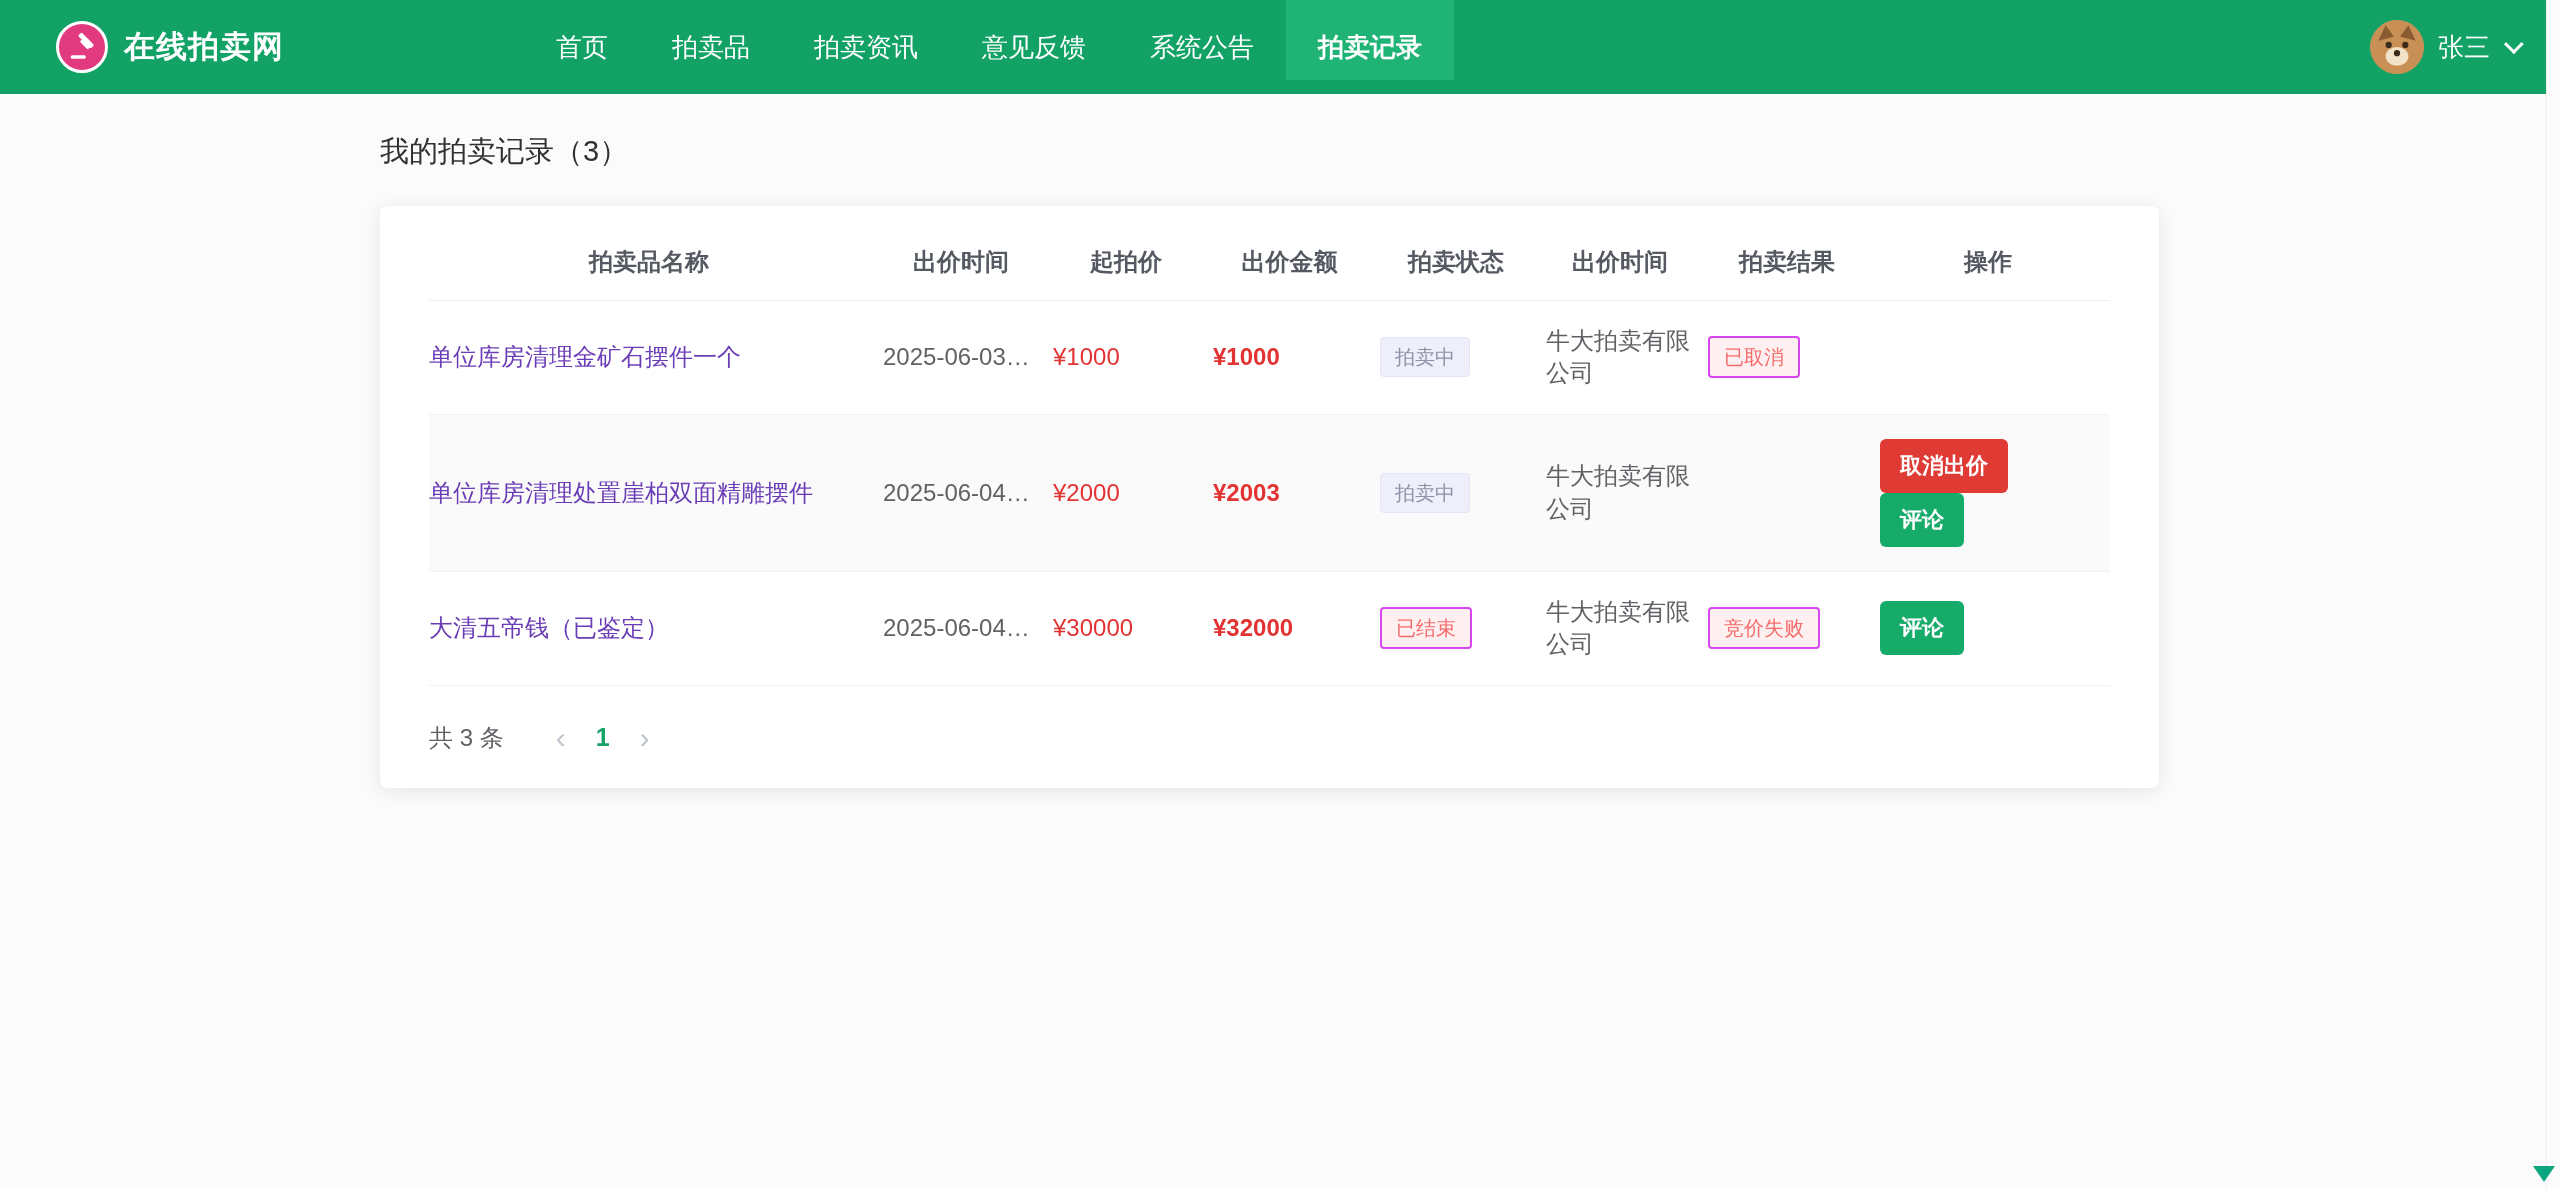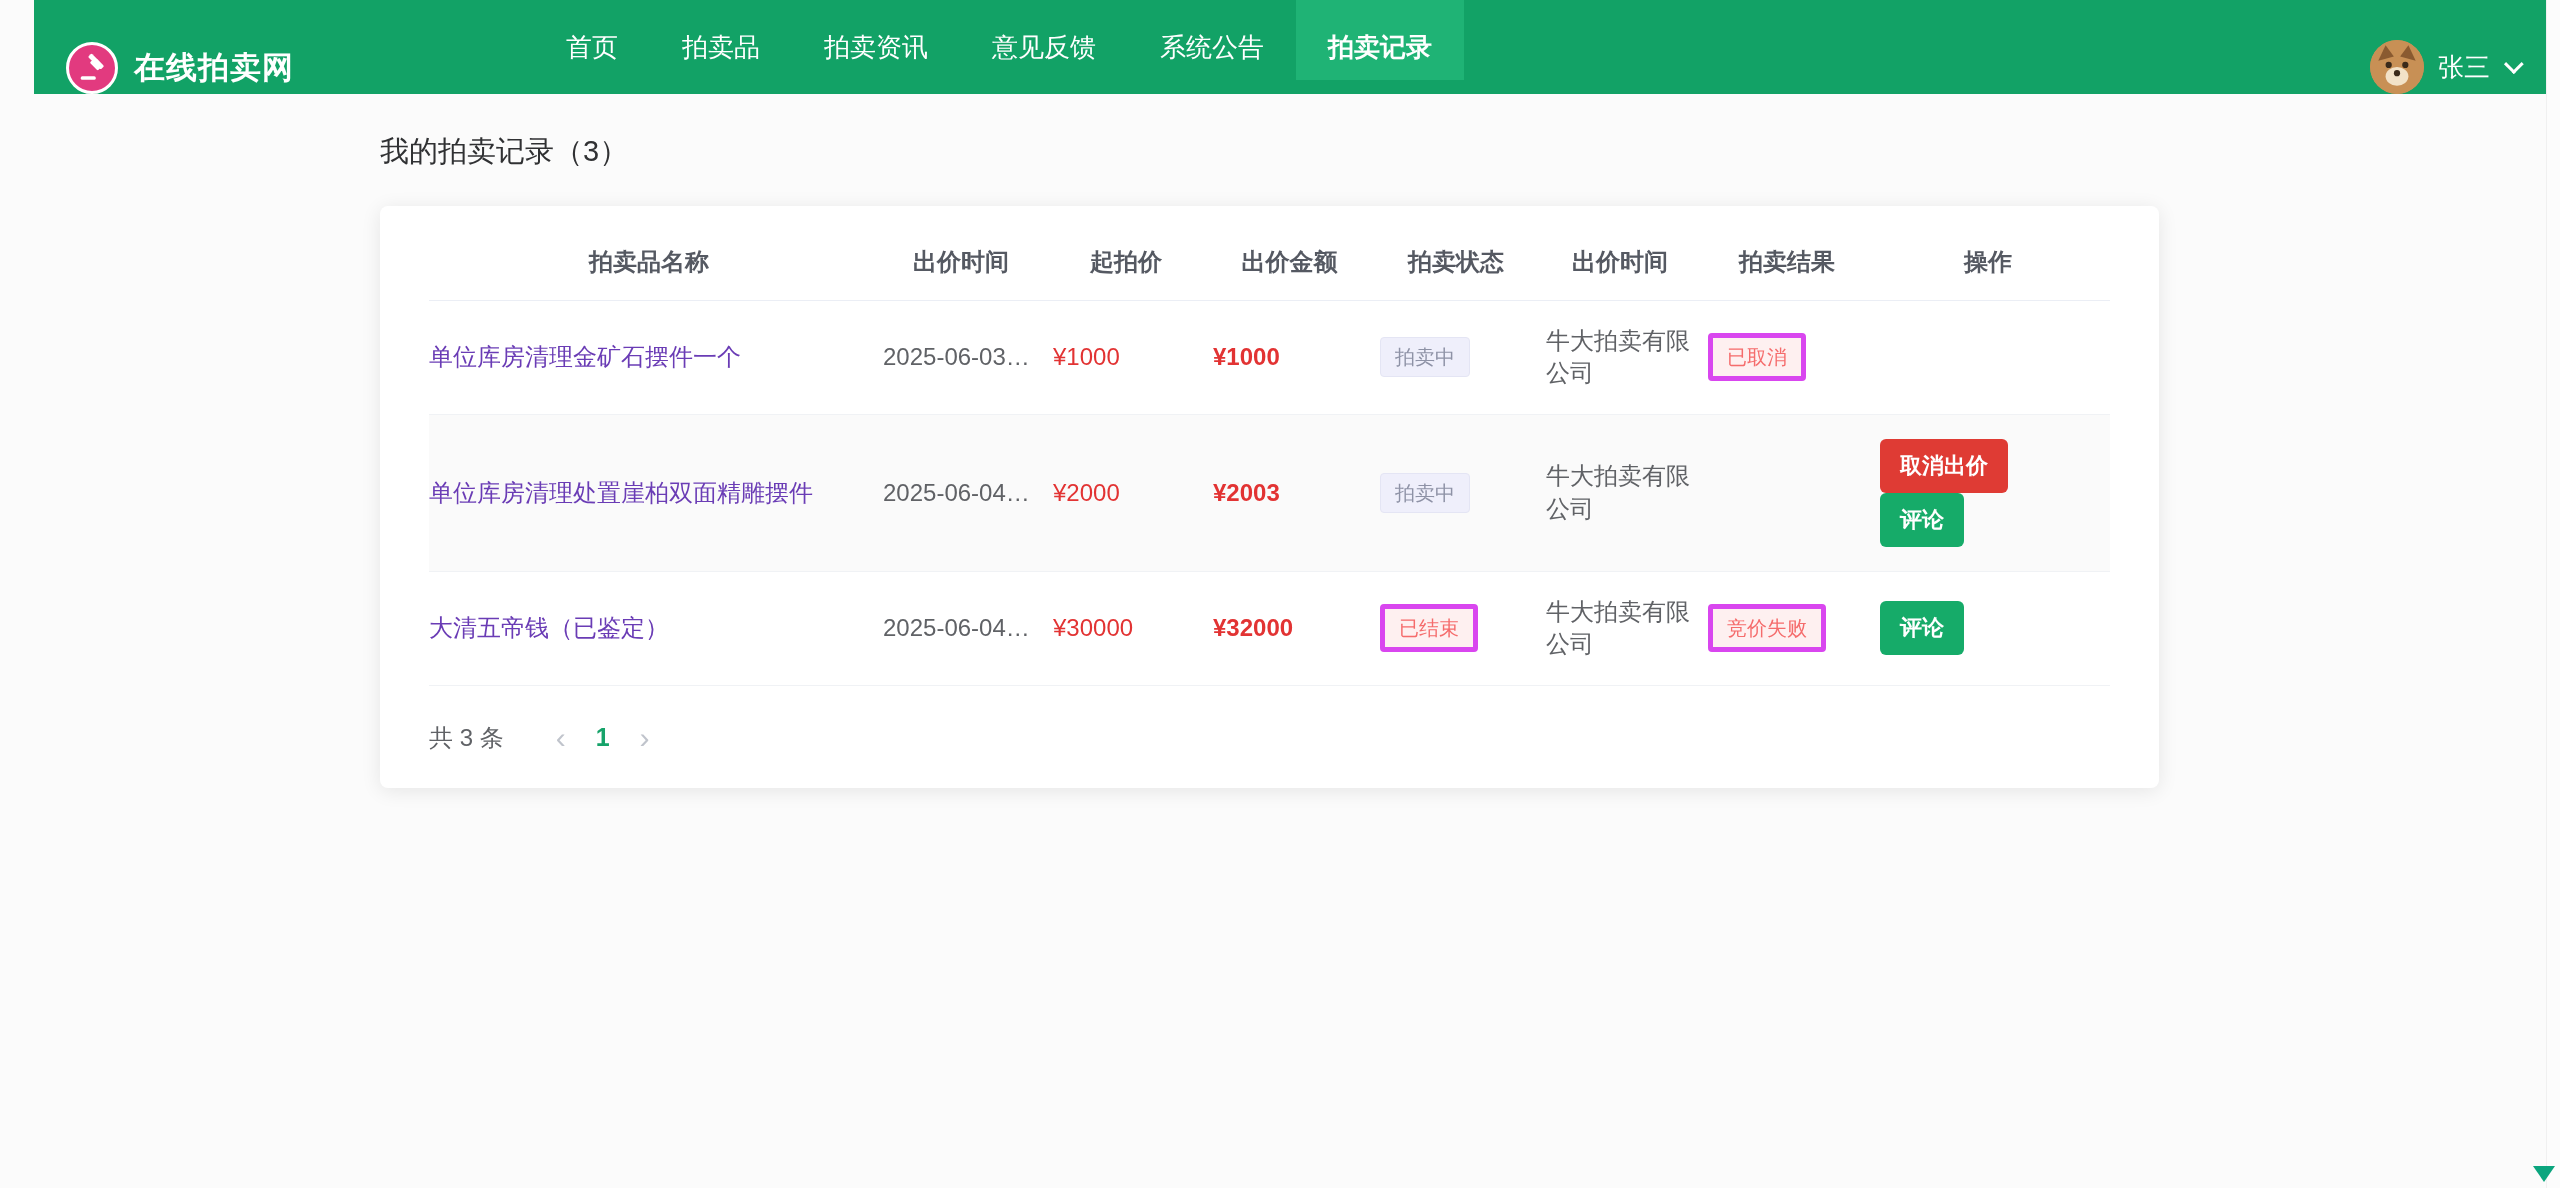--- a/index.html
+++ b/index.html
@@ -9,23 +9,22 @@
     background: #fbfbfb;
     color: #606266;
     position: relative;
   }
 
   
   .header {
     height: 94px;
     background: #12a266;
     display: flex;
-    align-items: flex-end;
-    padding-left: 32px;
-    margin-left: 34px;
+    align-items: center;
+    padding-left: 56px;
   }
   .brand { display: flex; align-items: center; cursor: pointer; }
   .logo {
     width: 52px; height: 52px; border-radius: 50%;
     background: #e23a7f; border: 3px solid #ffffff;
     display: flex; align-items: center; justify-content: center;
     flex: none;
   }
   .brand-title {
     color: #ffffff; font-size: 31px; font-weight: bold;
@@ -83,21 +82,21 @@
 
   .item-link { color: #6a3cb5; cursor: pointer; text-decoration: none; }
   .price { color: #e23333; }
   .price-bold { color: #e23333; font-weight: bold; }
 
   .tag {
     display: inline-block; font-size: 20px; line-height: 1;
     padding: 9px 14px; border-radius: 4px; white-space: nowrap;
   }
   .tag-info { background: #efeffb; color: #8e92a6; border: 1px solid #e4e5f4; }
-  .tag-danger { background: #fef0f0; color: #f56c6c; border: 5px solid #d946ef; }
+  .tag-danger { background: #fef0f0; color: #f56c6c; border: 2px solid #d946ef; }
 
   .btn {
     display: inline-block; border: none; border-radius: 6px;
     color: #ffffff; font-size: 22px; font-weight: bold;
     padding: 12px 20px; cursor: pointer; white-space: nowrap;
     font-family: inherit;
   }
   .btn-danger { background: #df3b34; margin-right: 14px; }
   .btn-success { background: #16ab69; }
 

